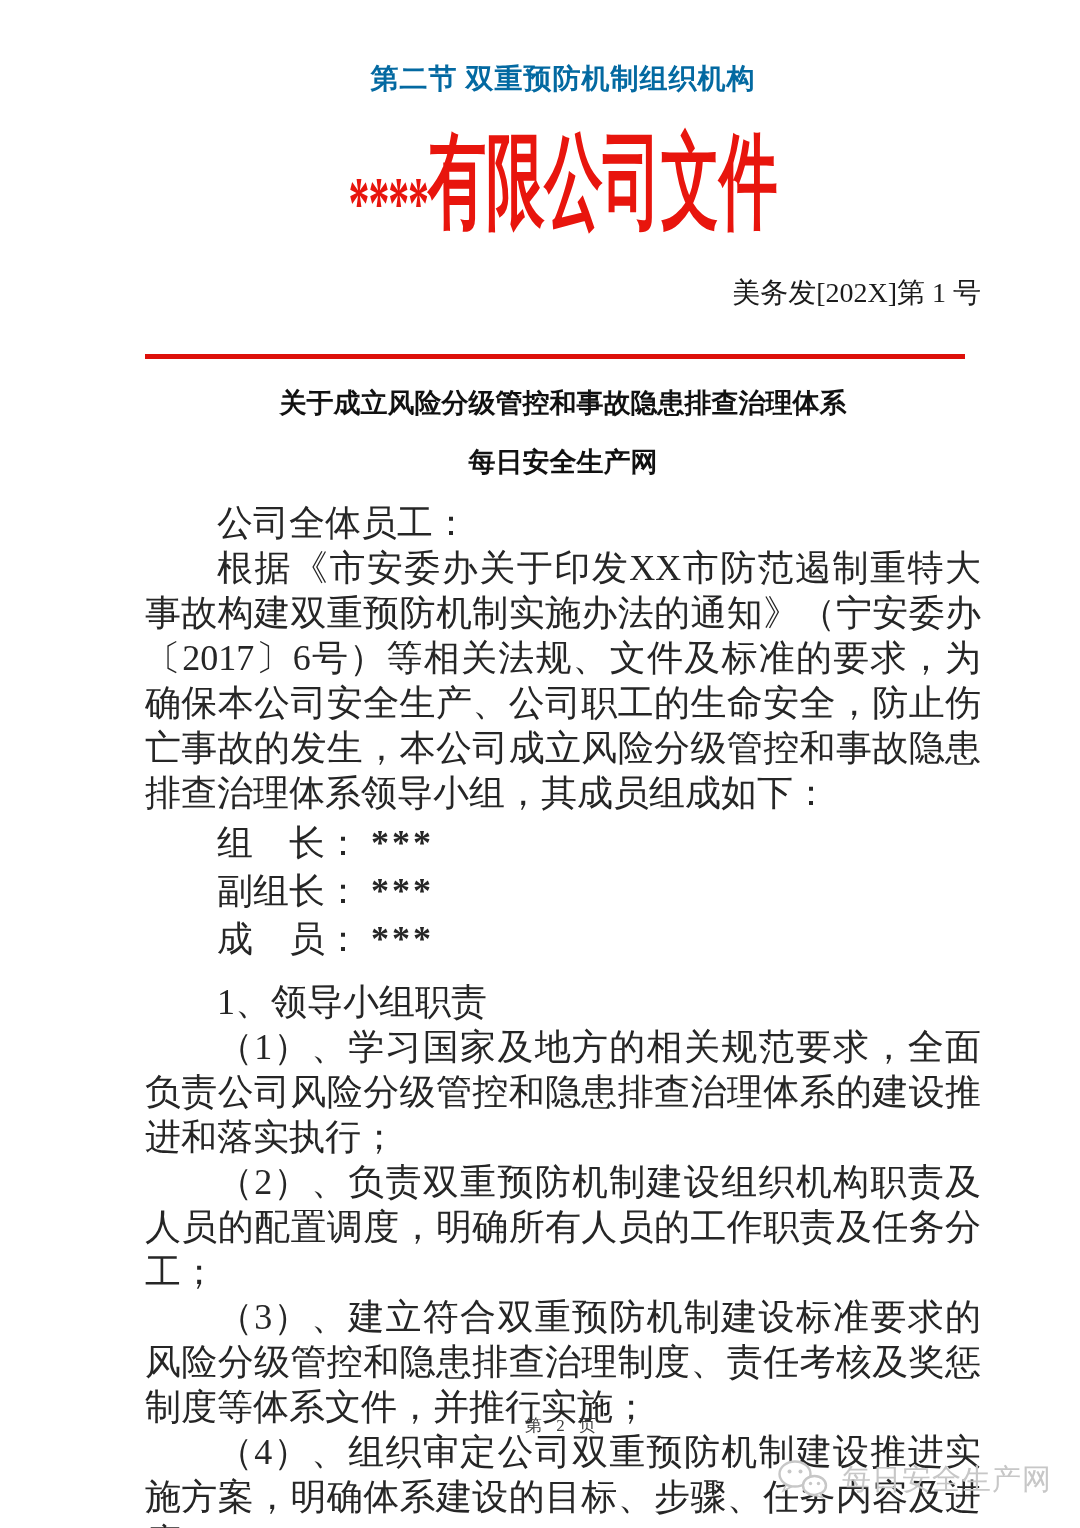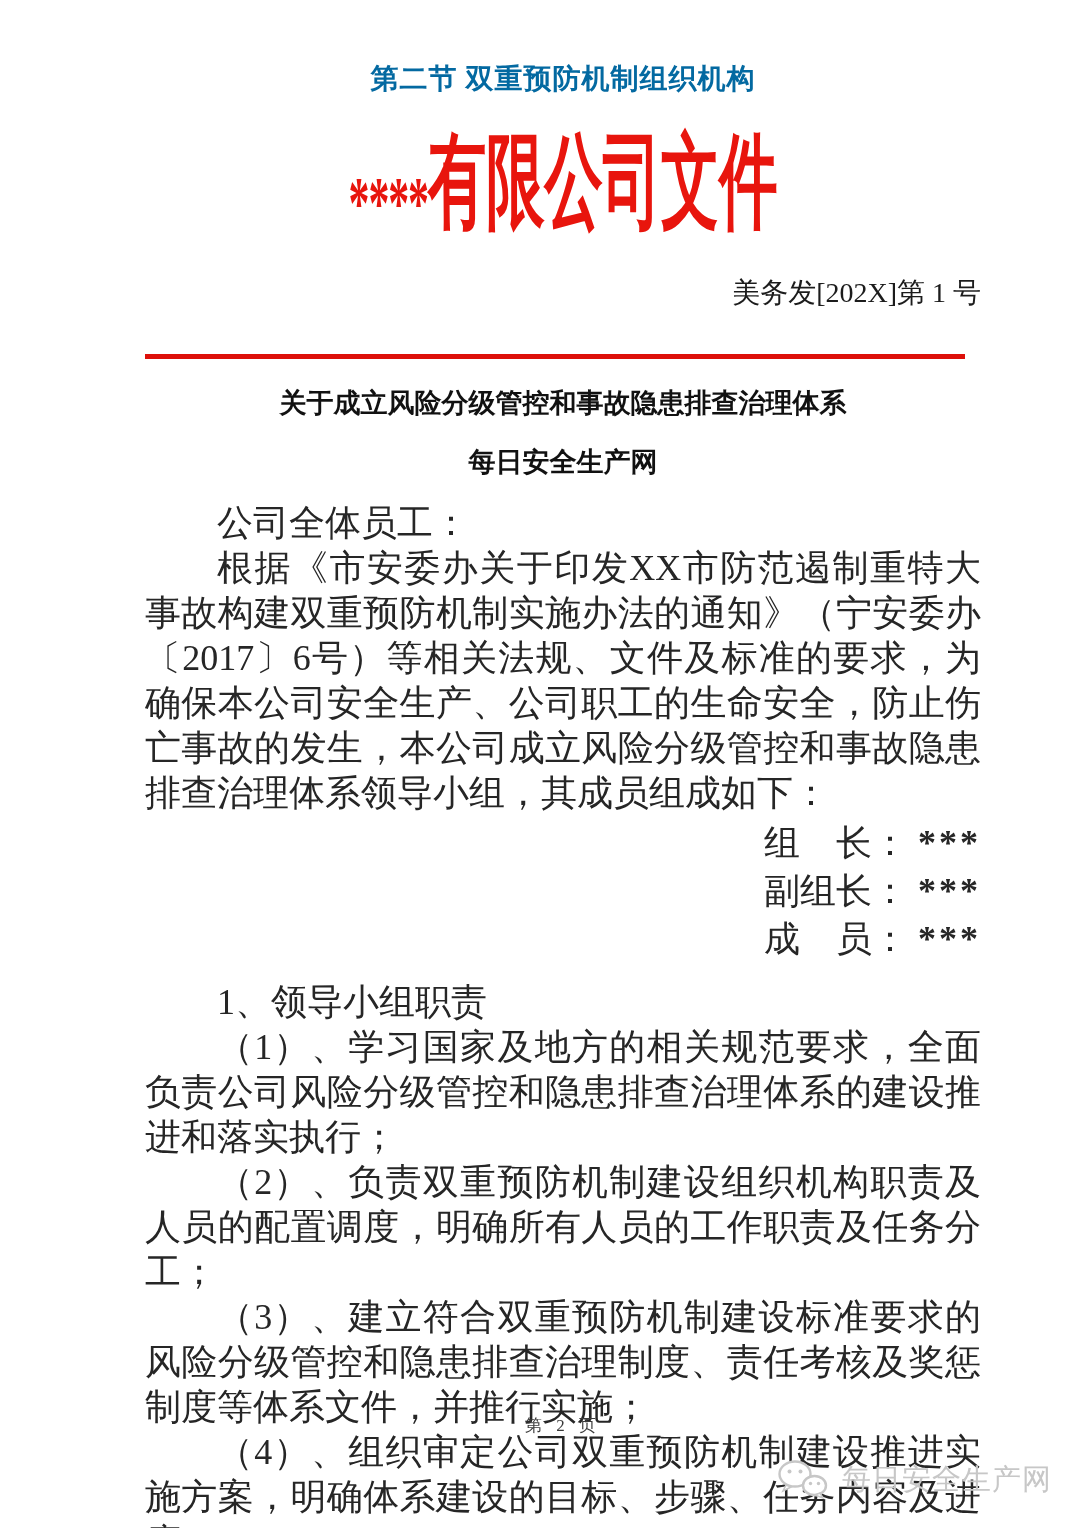--- a/index.html
+++ b/index.html
@@ -26,21 +26,21 @@
   .red-rule { margin-top:42px; height:5px; width:820px; background:#dd100a; }
 
   .title1 { margin-top:26px; text-align:center; font-size:27px; font-weight:bold; color:#111111; }
   .title2 { margin-top:23px; text-align:center; font-size:27px; font-weight:bold; color:#111111; }
 
   .body { margin-top:21px; font-size:36px; line-height:45px; color:#262626; }
   .salutation { text-indent:2em; }
   .para { text-indent:2em; text-align:justify; text-justify:inter-ideograph; }
 
   .members { margin-top:3px; }
-  .member-row { line-height:48px; text-indent:2em;text-align:right; }
+  .member-row { line-height:48px; text-indent:2em; }
   .member-name { font-weight:bold; margin-left:10px; letter-spacing:3px; }
 
   .duties-heading { margin-top:17px; line-height:45px; text-indent:2em; }
   .duty { text-indent:2em; text-align:justify; text-justify:inter-ideograph; }
 
   .page-number {
     position:absolute; left:145px; width:836px; top:1414px; text-align:center;
     font-size:17px; color:#3a3a3a; letter-spacing:5px;
   }
 

